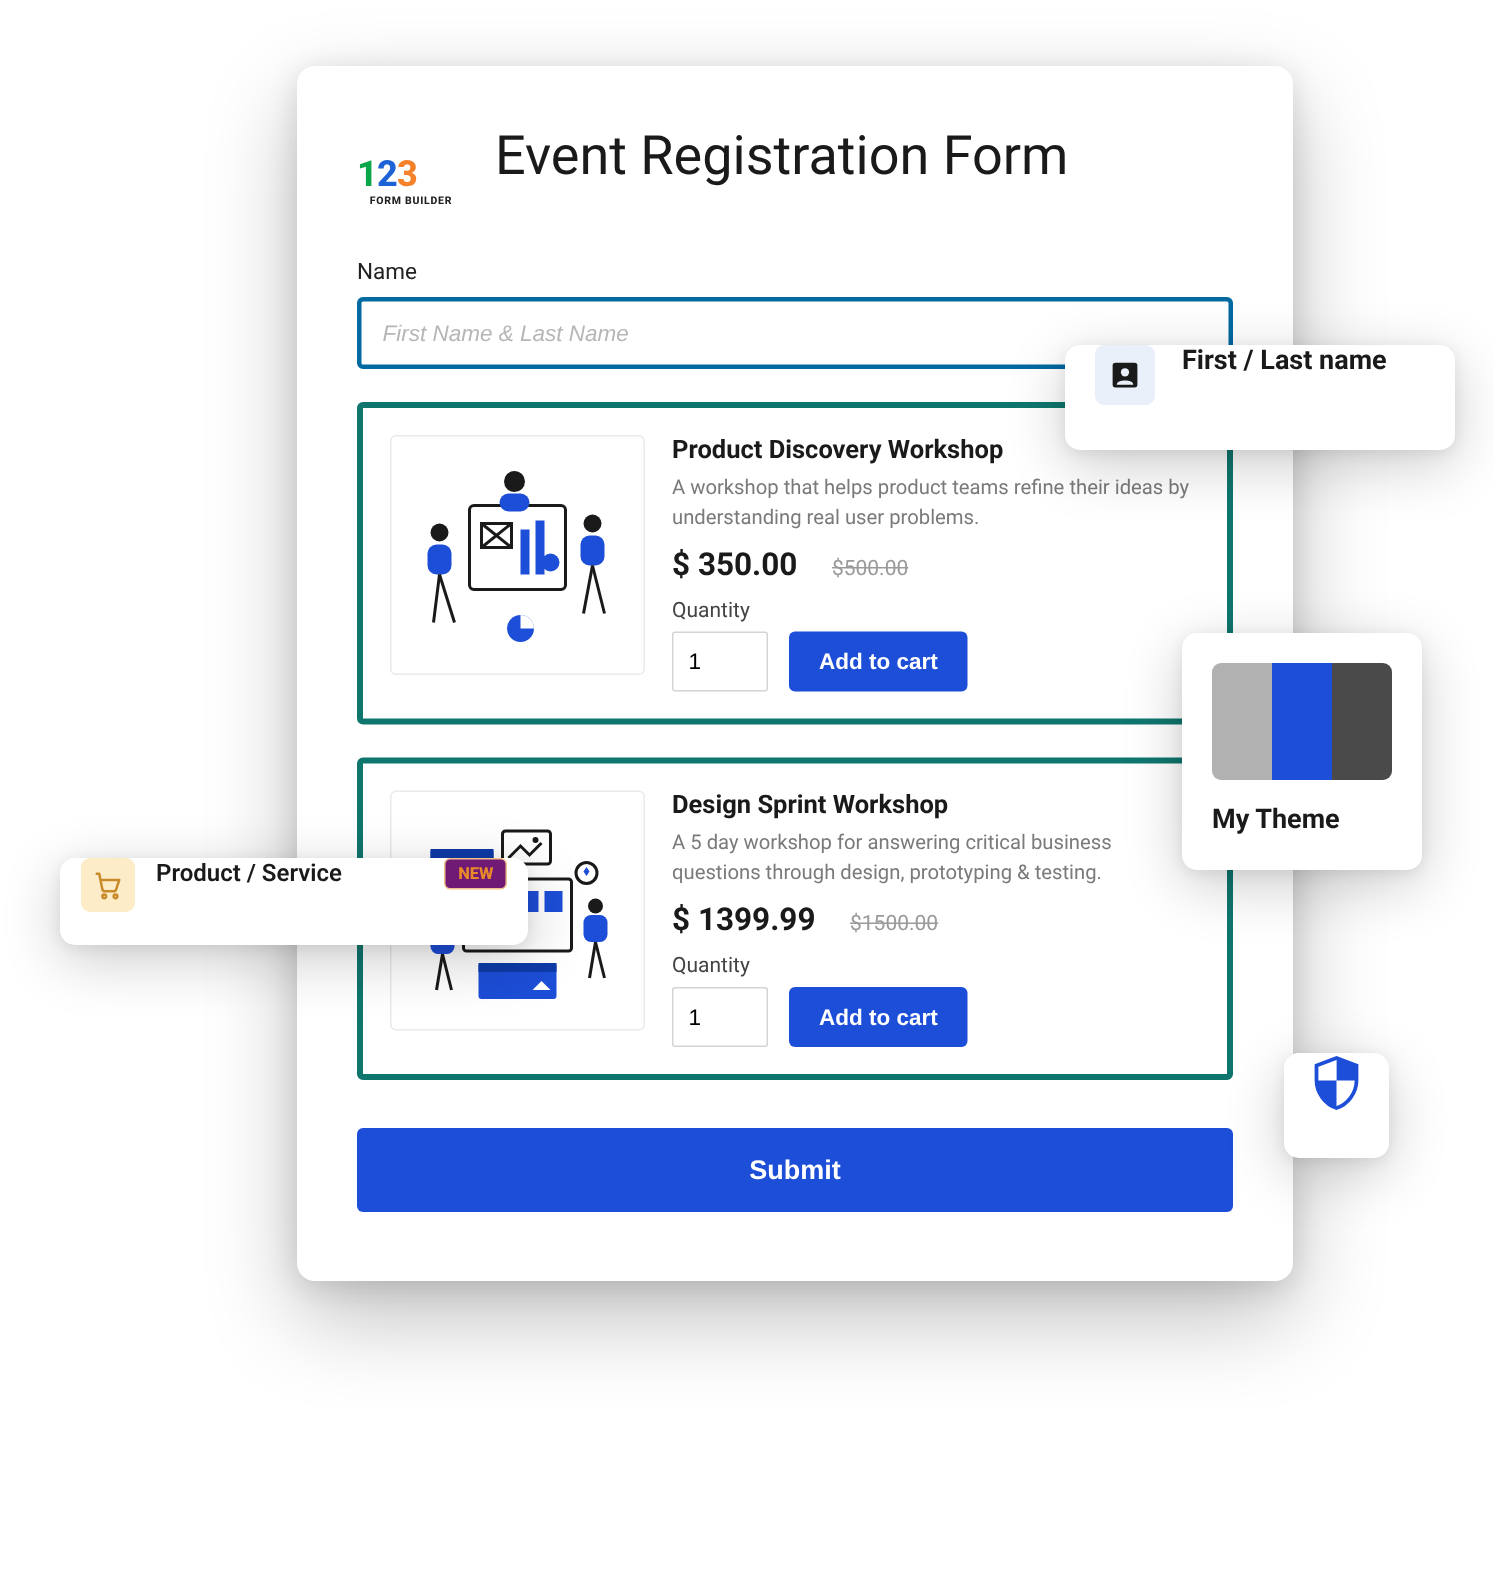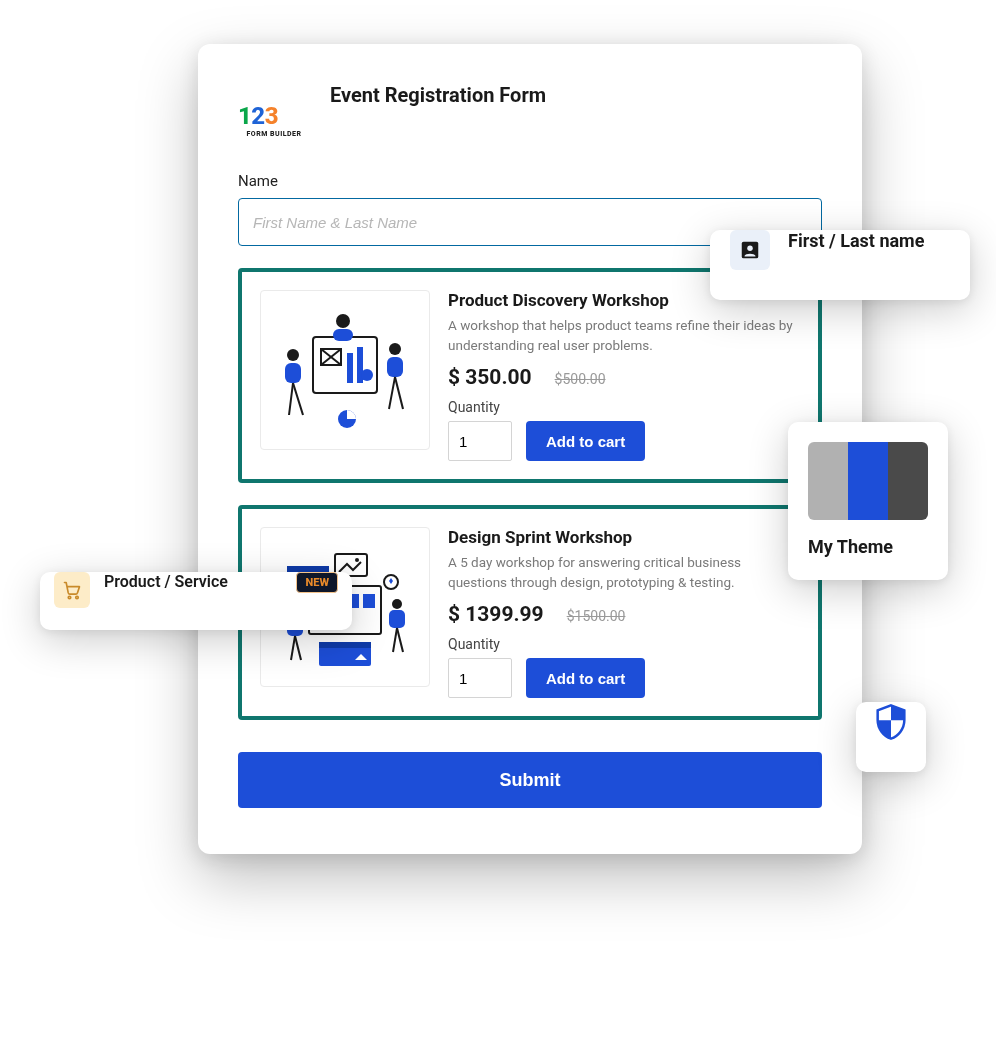--- a/index.html
+++ b/index.html
@@ -42,41 +42,41 @@
   .logo-123 .d3 { color: #f5822b; }
   .logo-sub {
     font-size: 7px;
     font-weight: 800;
     letter-spacing: 0.5px;
     color: #222;
     margin-top: 2px;
     text-align: center;
   }
   .title {
-    font-size: 20px;
-    font-weight: 700;
+    font-size: 36px;
+    font-weight: 400;
     color: #1a1a1a;
     line-height: 1.15;
     margin-bottom: 0;
   }
   .subtitle {
     font-size: 16px;
     color: #8d8f92;
     line-height: 1.45;
   }
   .field-label {
     font-size: 15px;
     color: #222;
     margin-bottom: 8px;
     display: block;
   }
   .text-input {
     width: 100%;
     height: 48px;
-    border: 1px solid #0369a1;
+    border: 3px solid #0369a1;
     border-radius: 4px;
     padding: 17px 14px;
     font-size: 15px;
     font-style: italic;
     color: #333;
   }
   .text-input::placeholder { color: #b6b6b6; font-style: italic; }
   .field-block { margin-bottom: 22px; }
   .product-card {
     border: 4px solid #0f766e;
@@ -248,21 +248,21 @@
     color: #1a1a1a;
     flex: 1;
   }
   .new-badge {
     font-size: 11px;
     font-weight: 800;
     color: #e98a2a;
     border: 1px solid #f3c28a;
     border-radius: 4px;
     padding: 3px 8px;
-    background: #0f172a;
+    background: #701a75;
   }
   .float-shield {
     left: 856px;
     top: 702px;
     width: 70px;
     height: 70px;
     justify-content: center;
   }
 </style>
 </head>

